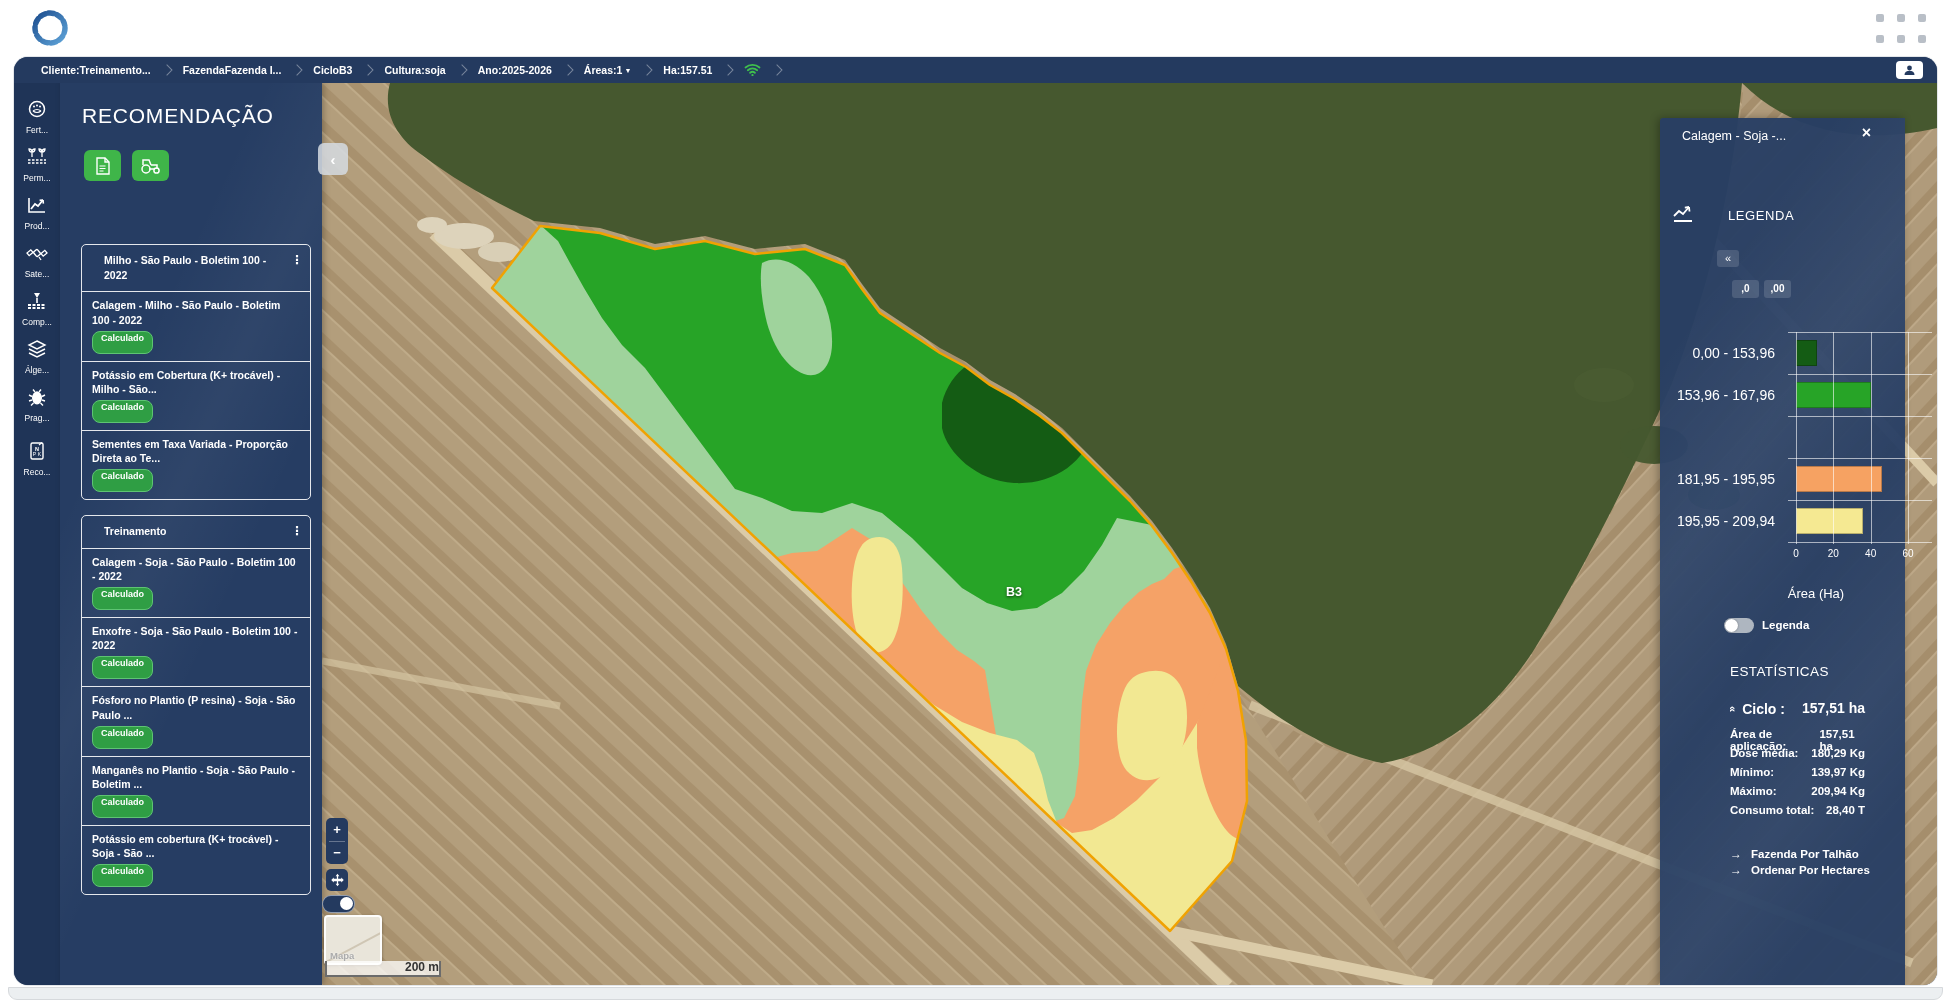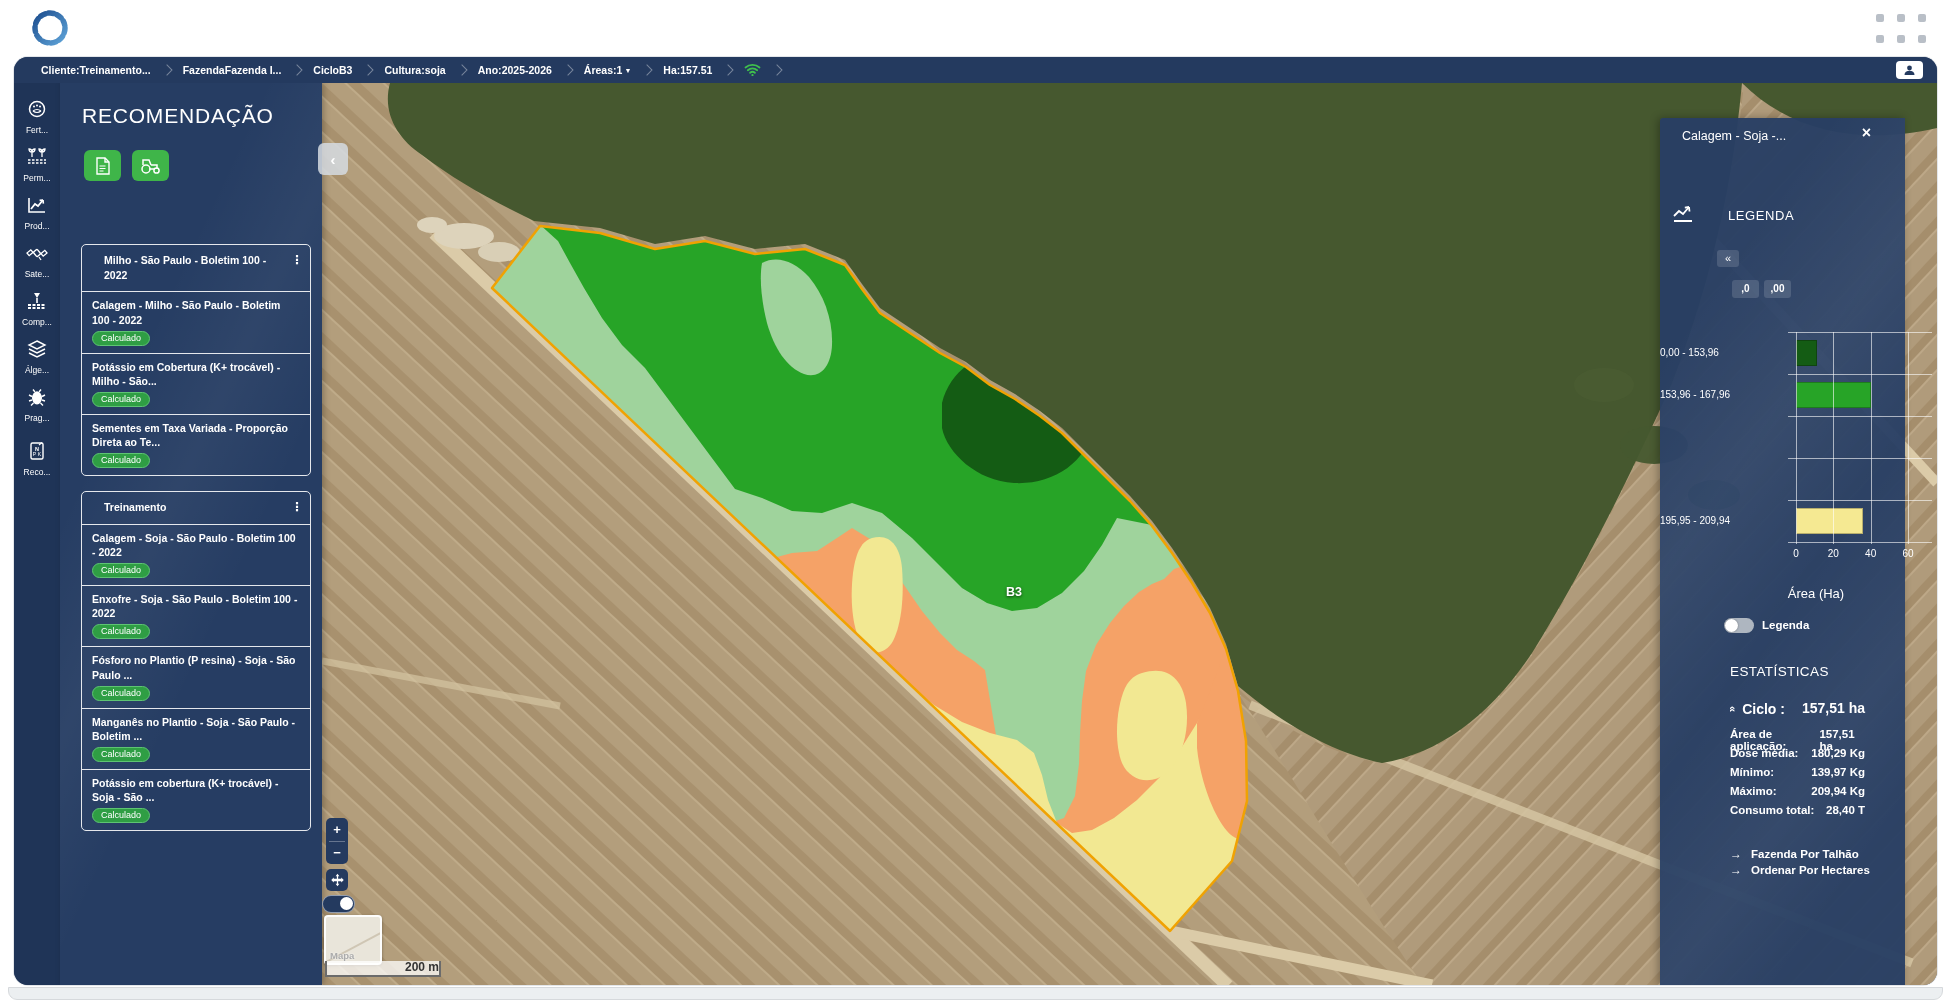--- a/index.html
+++ b/index.html
@@ -39,21 +39,21 @@
   .act-btn{width:37px;height:31px;background:#3fb549;border:none;border-radius:6px;display:flex;align-items:center;justify-content:center;cursor:pointer;}
   .group{margin:0 0 0 21px;width:230px;border:1px solid rgba(255,255,255,.88);border-radius:5px;box-sizing:border-box;}
   .group + .group{margin-top:15px;}
   #group-list .group:first-child{margin-top:63px;}
   .g-header{position:relative;padding:8px 20px 8px 14px;border-bottom:1px solid rgba(255,255,255,.88);cursor:pointer;}
   .g-header .ttl{font-size:10.5px;font-weight:bold;line-height:1.45;display:block;padding-left:8px;}
   .kebab{position:absolute;right:7px;top:9px;font-size:12px;font-weight:bold;cursor:pointer;line-height:1;}
   .g-item{padding:6px 10px 7px 10px;border-bottom:1px solid rgba(255,255,255,.88);cursor:pointer;}
   .g-item:last-child{border-bottom:none;}
   .g-item .ttl{font-size:10.5px;font-weight:bold;line-height:1.35;display:block;}
-  .badge{display:inline-block;margin-top:3px;background:#2f9e44;border:1px solid #5ec473;color:#fff;font-size:9px;font-weight:normal;padding:1px 8px 2px 8px;border-radius:8px;}
+  .badge{display:inline-block;margin-top:3px;background:#2f9e44;border:1px solid #5ec473;color:#fff;font-size:9px;font-weight:bold;padding:1px 8px 10px 8px;border-radius:8px;}
 
   
   .map{position:absolute;left:308px;top:26px;right:0;bottom:0;overflow:hidden;cursor:grab;}
   .map svg{display:block;}
   .b3-label{position:absolute;left:672px;top:502px;width:40px;text-align:center;color:#fff;font-size:12.5px;font-weight:bold;text-shadow:0 1px 3px rgba(0,0,0,.65);pointer-events:none;}
 
   
   .collapse-btn{position:absolute;left:304px;top:86px;width:30px;height:32px;background:rgba(213,218,226,.85);border-radius:6px;z-index:35;display:flex;align-items:center;justify-content:center;color:#fff;font-size:15px;font-weight:bold;cursor:pointer;}
   .zoomctl{position:absolute;left:312px;top:761px;width:22px;height:46px;background:#243a5f;border-radius:5px;z-index:35;display:flex;flex-direction:column;}
   .zoomctl button{flex:1;background:none;border:none;color:#fff;font-size:13px;font-weight:bold;cursor:pointer;padding:0;line-height:1;}
@@ -73,21 +73,21 @@
     border-radius:3px 0 0 0;box-shadow:-2px 0 8px rgba(0,0,0,.3);}
   .rp-title{position:absolute;left:22px;top:11px;font-size:12.5px;}
   .rp-close{position:absolute;right:34px;top:7px;font-size:16px;font-weight:bold;cursor:pointer;line-height:1;}
   .rp-chart-ico{position:absolute;left:12px;top:86px;}
   .rp-legend-h{position:absolute;left:68px;top:90px;font-size:13px;letter-spacing:.6px;}
   .rp-collapse{position:absolute;left:57px;top:132px;width:22px;height:17px;background:rgba(255,255,255,.14);border-radius:3px;color:#fff;font-size:11px;text-align:center;line-height:16px;cursor:pointer;}
   .dec-btn{position:absolute;top:162px;width:27px;height:18px;background:rgba(255,255,255,.14);border-radius:3px;color:#fff;font-size:10px;font-weight:bold;text-align:center;line-height:17px;cursor:pointer;}
   #dec0{left:72px;} #dec1{left:104px;}
   .chart{position:absolute;left:0;top:214px;width:277px;height:212px;}
   .c-row{position:absolute;left:0;width:277px;height:42px;}
-  .c-label{position:absolute;left:0;top:0;width:124px;height:42px;line-height:42px;text-align:left;font-size:10px;padding-right:9px;box-sizing:border-box;}
+  .c-label{position:absolute;left:0;top:0;width:124px;height:42px;line-height:42px;text-align:right;font-size:14px;padding-right:9px;box-sizing:border-box;}
   .c-bar{position:absolute;left:136px;top:8px;height:26px;border:1px solid rgba(0,0,0,.25);box-sizing:border-box;}
   .gridv{position:absolute;top:214px;width:1px;height:212px;background:rgba(255,255,255,.6);}
   .gridh{position:absolute;left:128px;width:144px;height:1px;background:rgba(255,255,255,.6);}
   .xtick{position:absolute;top:430px;width:30px;margin-left:-15px;text-align:center;font-size:10px;}
   .rp-area{position:absolute;left:60px;top:468px;width:192px;text-align:center;font-size:13px;}
   .rp-toggle{position:absolute;left:64px;top:500px;width:30px;height:15px;background:#aeb6c0;border-radius:9px;cursor:pointer;}
   .rp-toggle .knob{position:absolute;left:1px;top:1px;width:13px;height:13px;background:#fff;border-radius:50%;box-shadow:0 0 2px rgba(0,0,0,.4);}
   .rp-toggle-lbl{position:absolute;left:102px;top:501px;font-size:11.5px;font-weight:bold;}
   .rp-stats-h{position:absolute;left:70px;top:546px;font-size:13.5px;letter-spacing:.4px;}
   .stats{position:absolute;left:70px;right:40px;top:582px;}
@@ -396,20 +396,24 @@
 
       <div class="chart" id="legend-chart">
           <div class="c-row" style="top: 0px;">
             <span class="c-label">0,00 - 153,96</span>
             <div class="c-bar" style="width: 21px; background: rgb(20, 92, 20);"></div>
           </div>
           <div class="c-row" style="top: 42px;">
             <span class="c-label">153,96 - 167,96</span>
             <div class="c-bar" style="width: 75px; background: rgb(39, 164, 39);"></div>
           </div>
+          <div class="c-row" style="top: 126px;">
+            <span class="c-label">181,95 - 195,95</span>
+            <div class="c-bar" style="width: 86px; background: rgb(246, 162, 98);"></div>
+          </div>
           <div class="c-row" style="top: 168px;">
             <span class="c-label">195,95 - 209,94</span>
             <div class="c-bar" style="width: 67px; background: rgb(245, 233, 146);"></div>
           </div>
         </div>
 
       <div class="rp-area">Área (Ha)</div>
       <div class="rp-toggle">
           <div class="knob"></div>
         </div>

